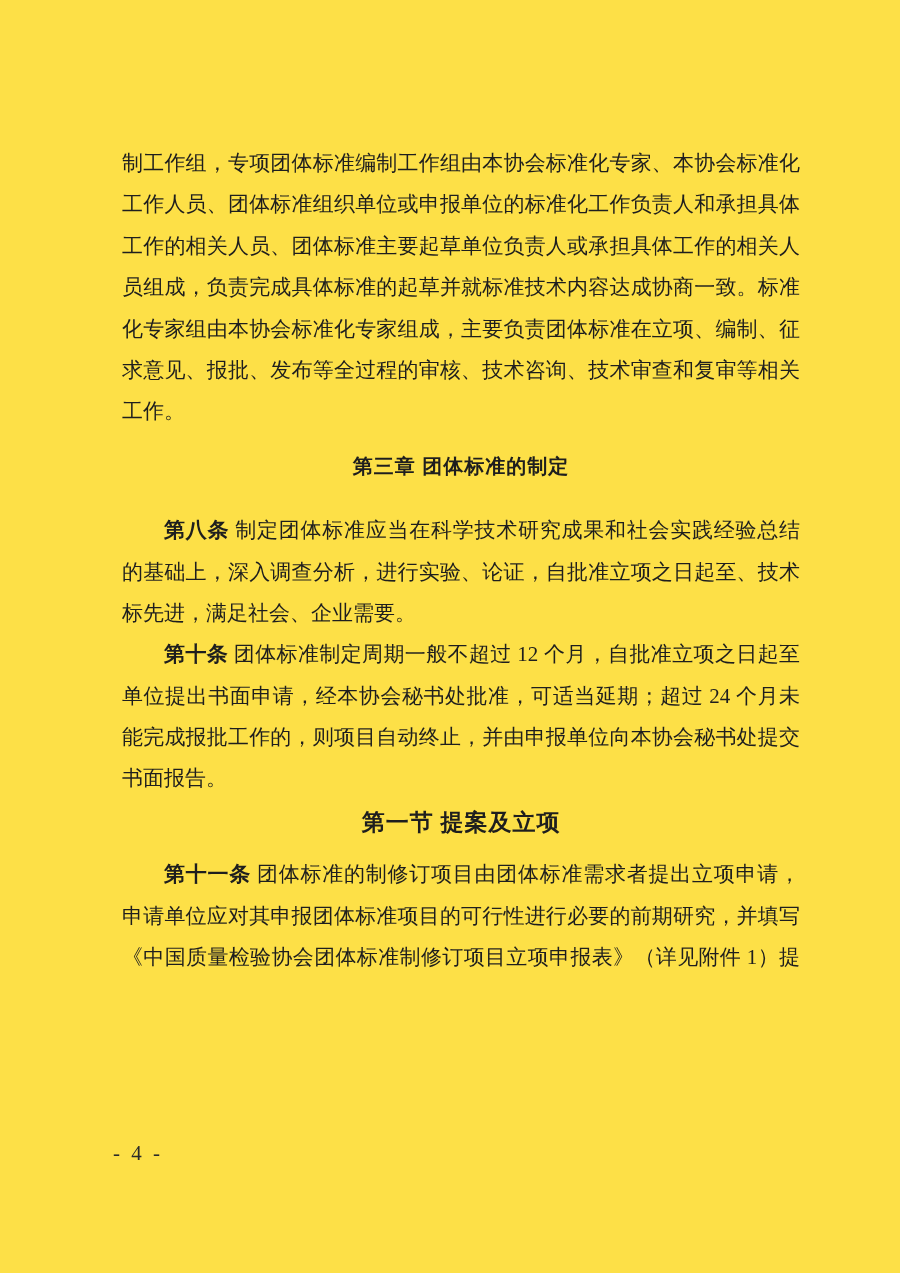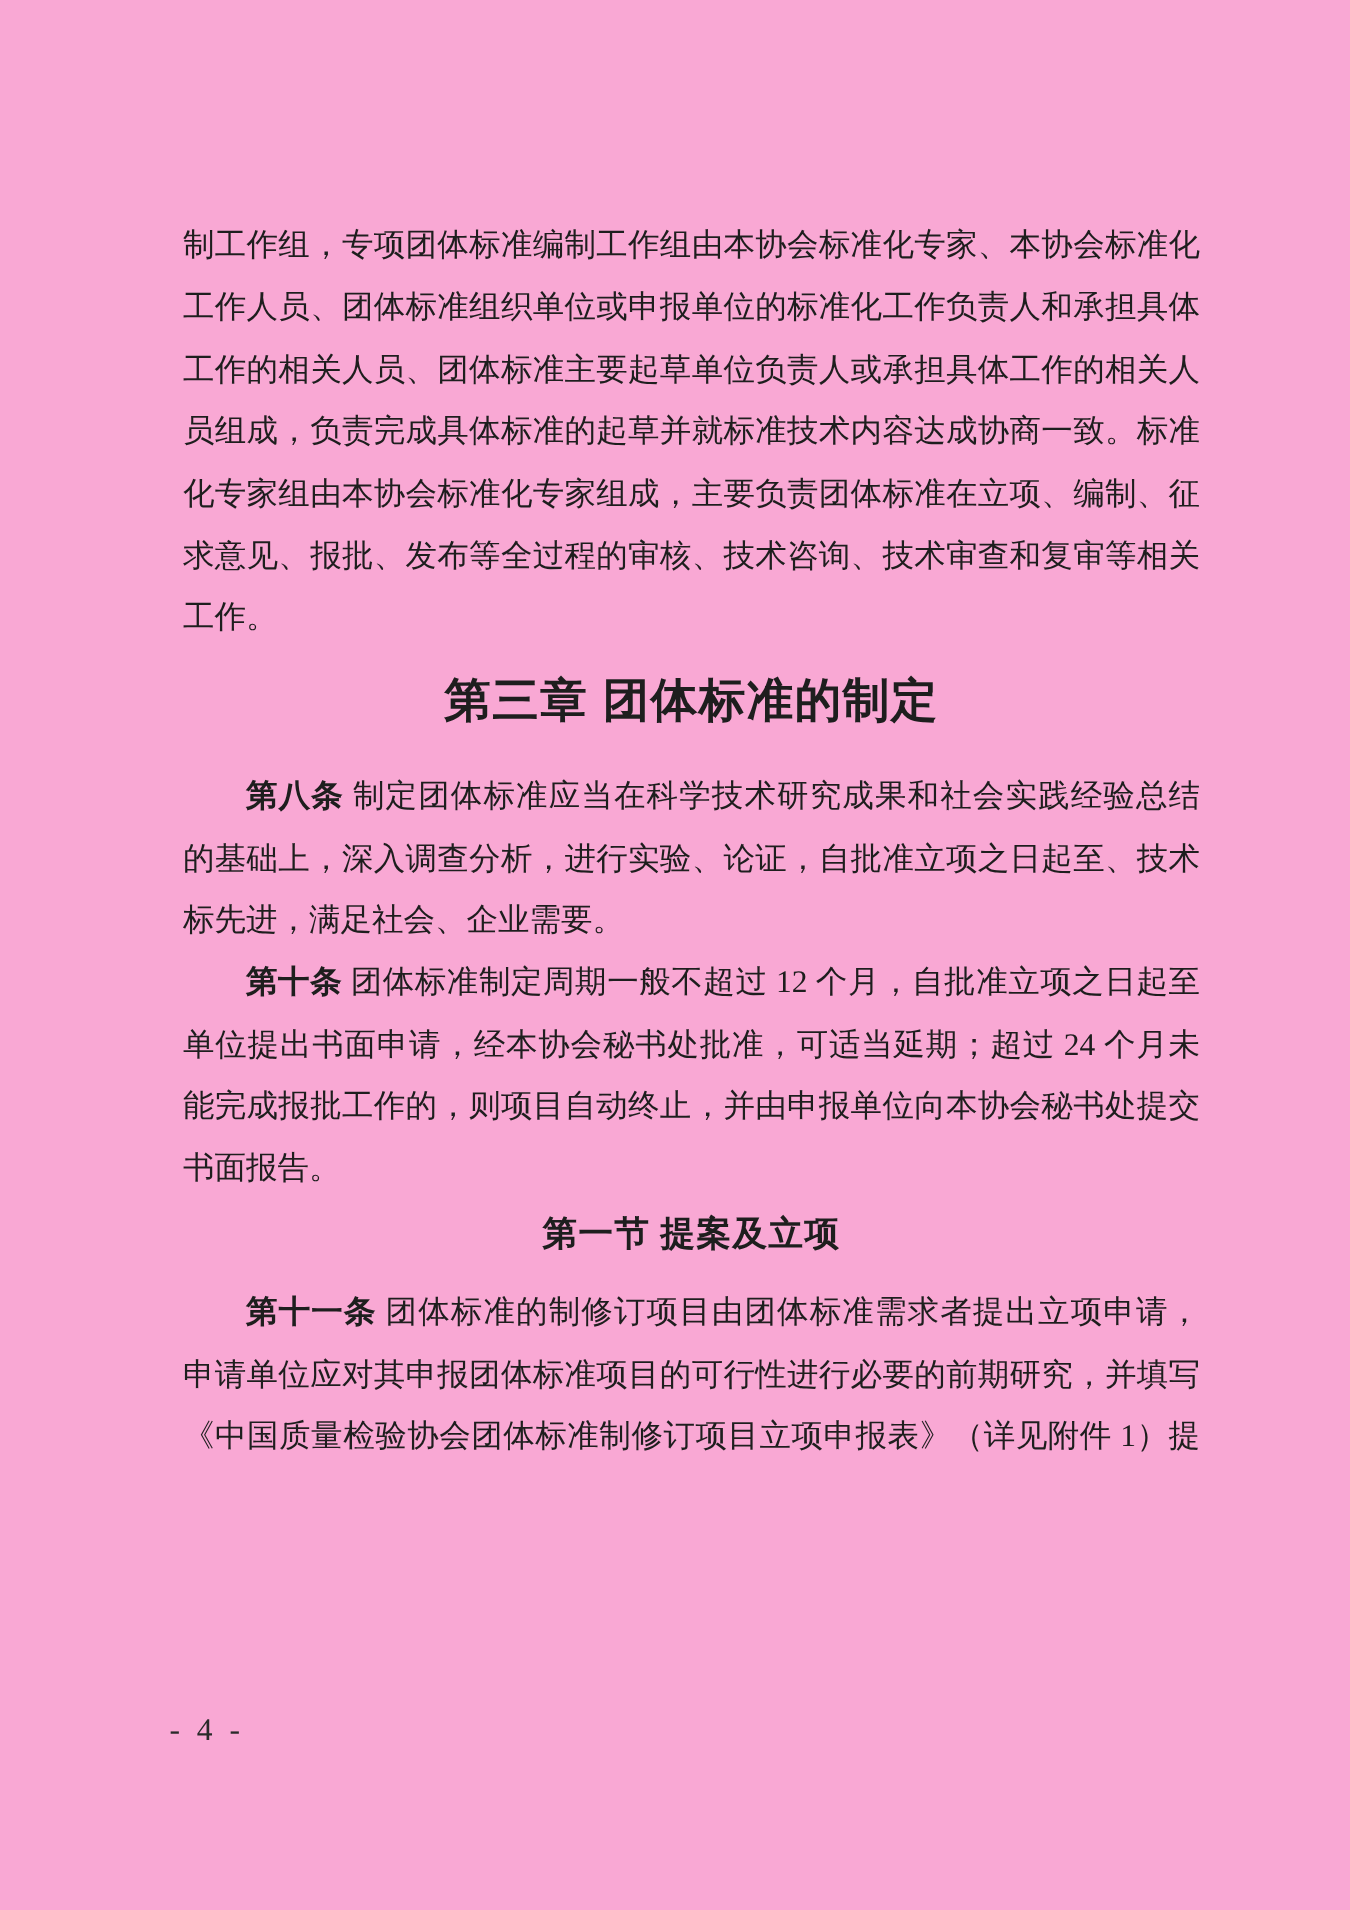--- a/index.html
+++ b/index.html
@@ -4,21 +4,21 @@
 <style>
   html, body {
     margin: 0;
     padding: 0;
     background: #e8e8e8;
   }
   .sheet {
     position: relative;
     width: 900px;
     height: 1273px;
-    background: #f9a8d4;
+    background: #fde047;
     overflow: hidden;
     font-family: "Liberation Serif", "DejaVu Serif", serif;
     color: #1e1e1e;
   }
   .page-body {
     position: absolute;
     left: 122px;
     top: 143px;
     width: 678px;
   }
@@ -39,21 +39,21 @@
   }
   .line.ind {
     text-indent: 42px;
   }
   .line b {
     font-weight: bold;
   }
   .h1 {
     font-family: "Liberation Sans", "DejaVu Sans", sans-serif;
     font-weight: bold;
-    font-size: 31px;
+    font-size: 20px;
     line-height: 41.4px;
     height: 41.4px;
     text-align: center;
     margin: 13px 0 23px 0;
     letter-spacing: 1px;
   }
   .h2 {
     font-family: "Liberation Serif", "DejaVu Serif", serif;
     font-weight: bold;
     font-size: 23px;

